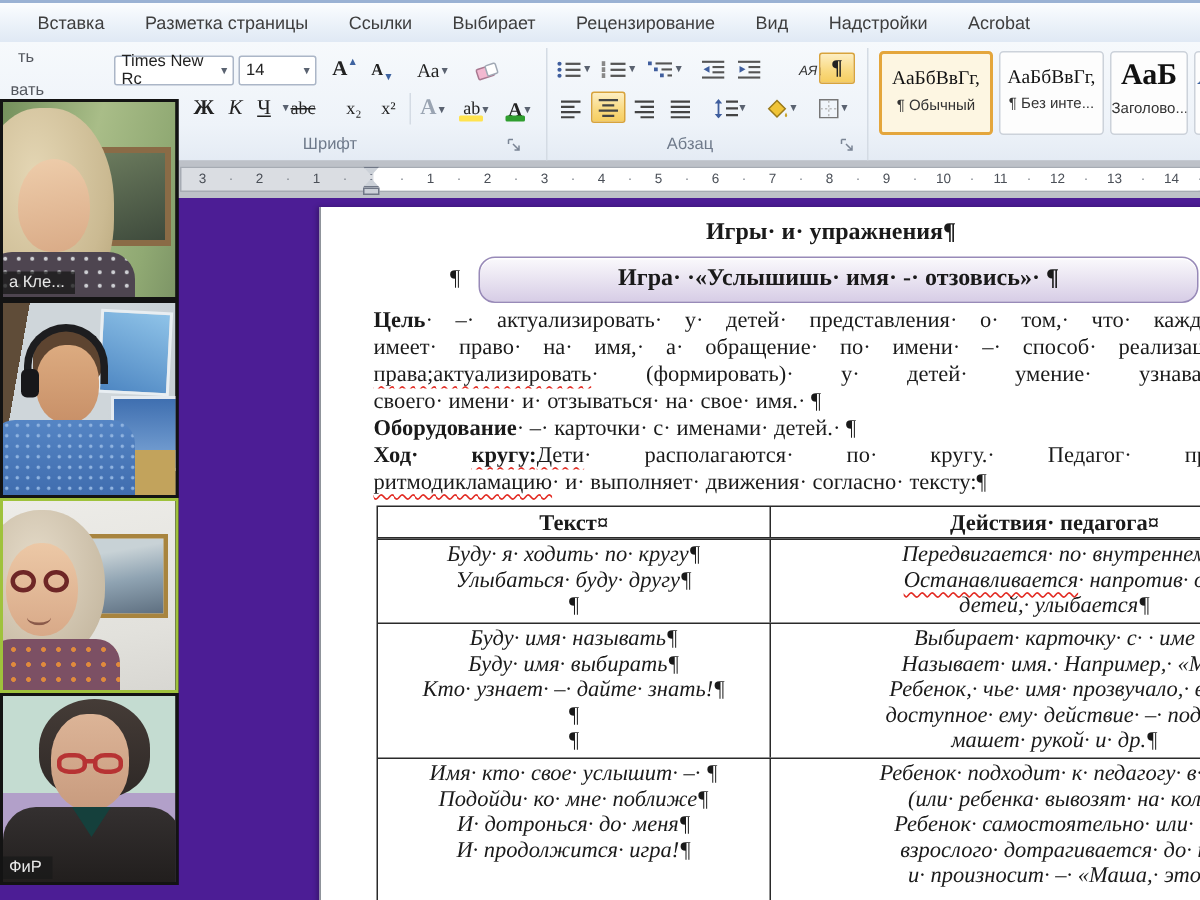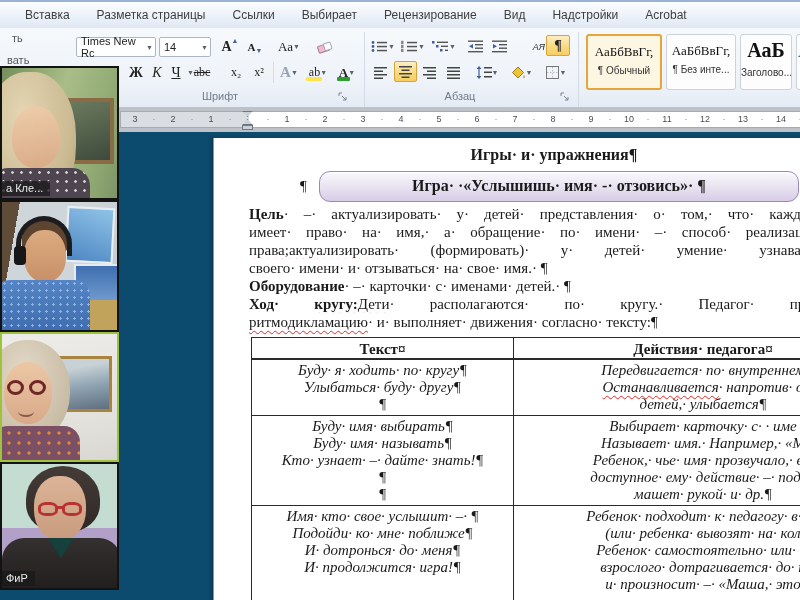--- a/index.html
+++ b/index.html
@@ -41,21 +41,21 @@
   
   .rulerbar{position:absolute;left:0;top:107px;width:800px;height:25px;background:#bdc1c8;}
   .rband{position:absolute;left:120px;top:4px;width:680px;height:17px;background:#dadde2;
     border:1px solid #a6abb3;box-sizing:border-box;}
   .rwhite{position:absolute;left:128px;top:0;width:560px;height:15px;background:#fff;}
   .rnum{position:absolute;top:2px;width:16px;text-align:center;font-size:9px;color:#4a4f57;}
   .rdot{position:absolute;top:2px;width:4px;text-align:center;font-size:9px;color:#7c828c;}
   .mk{position:absolute;background:#ccd1d8;border:1px solid #707786;box-sizing:border-box;}
 
   
-  .docarea{position:absolute;left:0;top:132px;width:800px;height:468px;background:#0c4a6e;overflow:hidden;}
+  .docarea{position:absolute;left:0;top:132px;width:800px;height:468px;background:#4c1d95;overflow:hidden;}
   .page{position:absolute;left:213px;top:6px;width:680px;height:470px;background:#fff;
     border-left:1px solid #8f949b;box-shadow:-2px 0 3px rgba(0,0,0,.25);
     font-family:"Liberation Serif",serif;color:#1a1a1a;}
   .doctitle{position:absolute;left:0;top:8px;width:100%;text-align:center;font-weight:bold;font-size:16px;}
   .straypil{position:absolute;left:86px;top:40px;font-size:15px;}
   .titlebox{position:absolute;left:105px;top:33px;width:478px;height:29px;border:1px solid #988ab8;
     border-radius:11px;background:linear-gradient(#faf9fc,#e7e1f0 55%,#d7cde6);
     box-shadow:inset 0 1px 0 #fff;text-align:center;font-weight:bold;font-size:16px;line-height:27px;}
   #doclines{position:absolute;left:35px;top:67px;width:570px;}
   .dline{height:18px;line-height:18px;font-size:15px;white-space:nowrap;}
@@ -410,22 +410,22 @@
               <div class="tline">¶</div>
             </div>
             <div class="tc tc2">
               <div class="tline"><span>Передвигается· по· внутреннем</span></div>
               <div class="tline"><span class="sq">Останавливается</span><span>· напротив· о</span></div>
               <div class="tline"><span>детей,· улыбается¶</span></div>
             </div>
           </div>
           <div class="trow" style="height: 89px;">
             <div class="tc tc1">
+              <div class="tline">Буду· имя· называть¶</div>
               <div class="tline">Буду· имя· выбирать¶</div>
-              <div class="tline">Буду· имя· называть¶</div>
               <div class="tline">Кто· узнает· –· дайте· знать!¶</div>
               <div class="tline">¶</div>
               <div class="tline">¶</div>
             </div>
             <div class="tc tc2">
               <div class="tline"><span>Выбирает· карточку· с· · име</span></div>
               <div class="tline"><span>Называет· имя.· Например,· «М</span></div>
               <div class="tline"><span>Ребенок,· чье· имя· прозвучало,· вы</span></div>
               <div class="tline"><span>доступное· ему· действие· –· подни</span></div>
               <div class="tline"><span>машет· рукой· и· др.¶</span></div>

